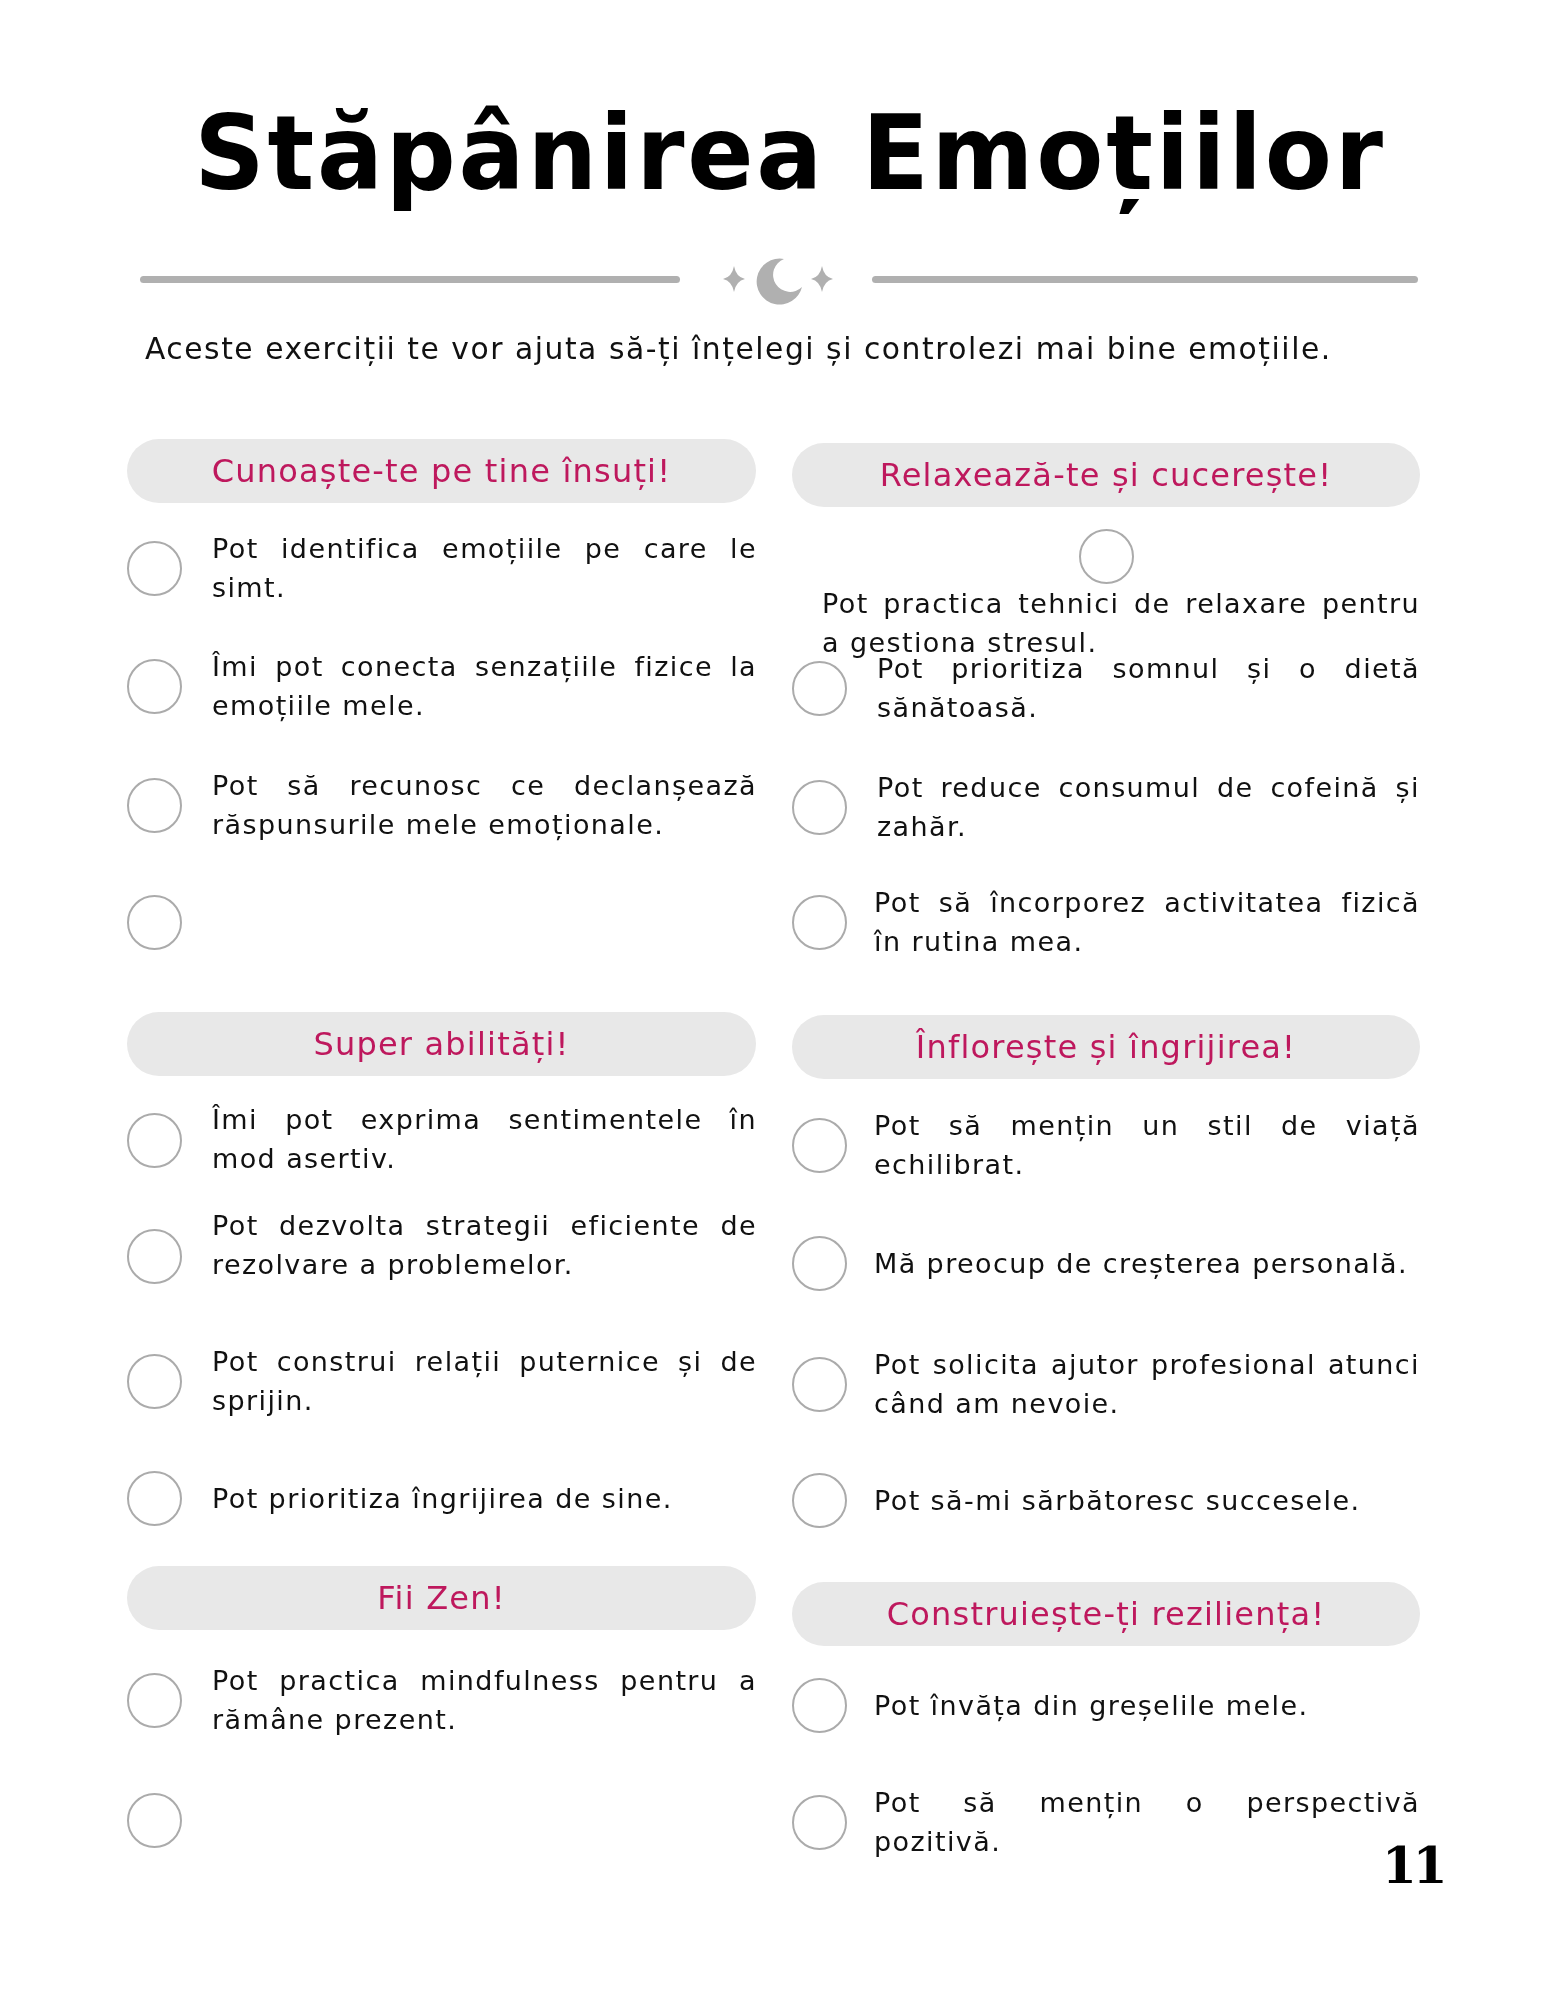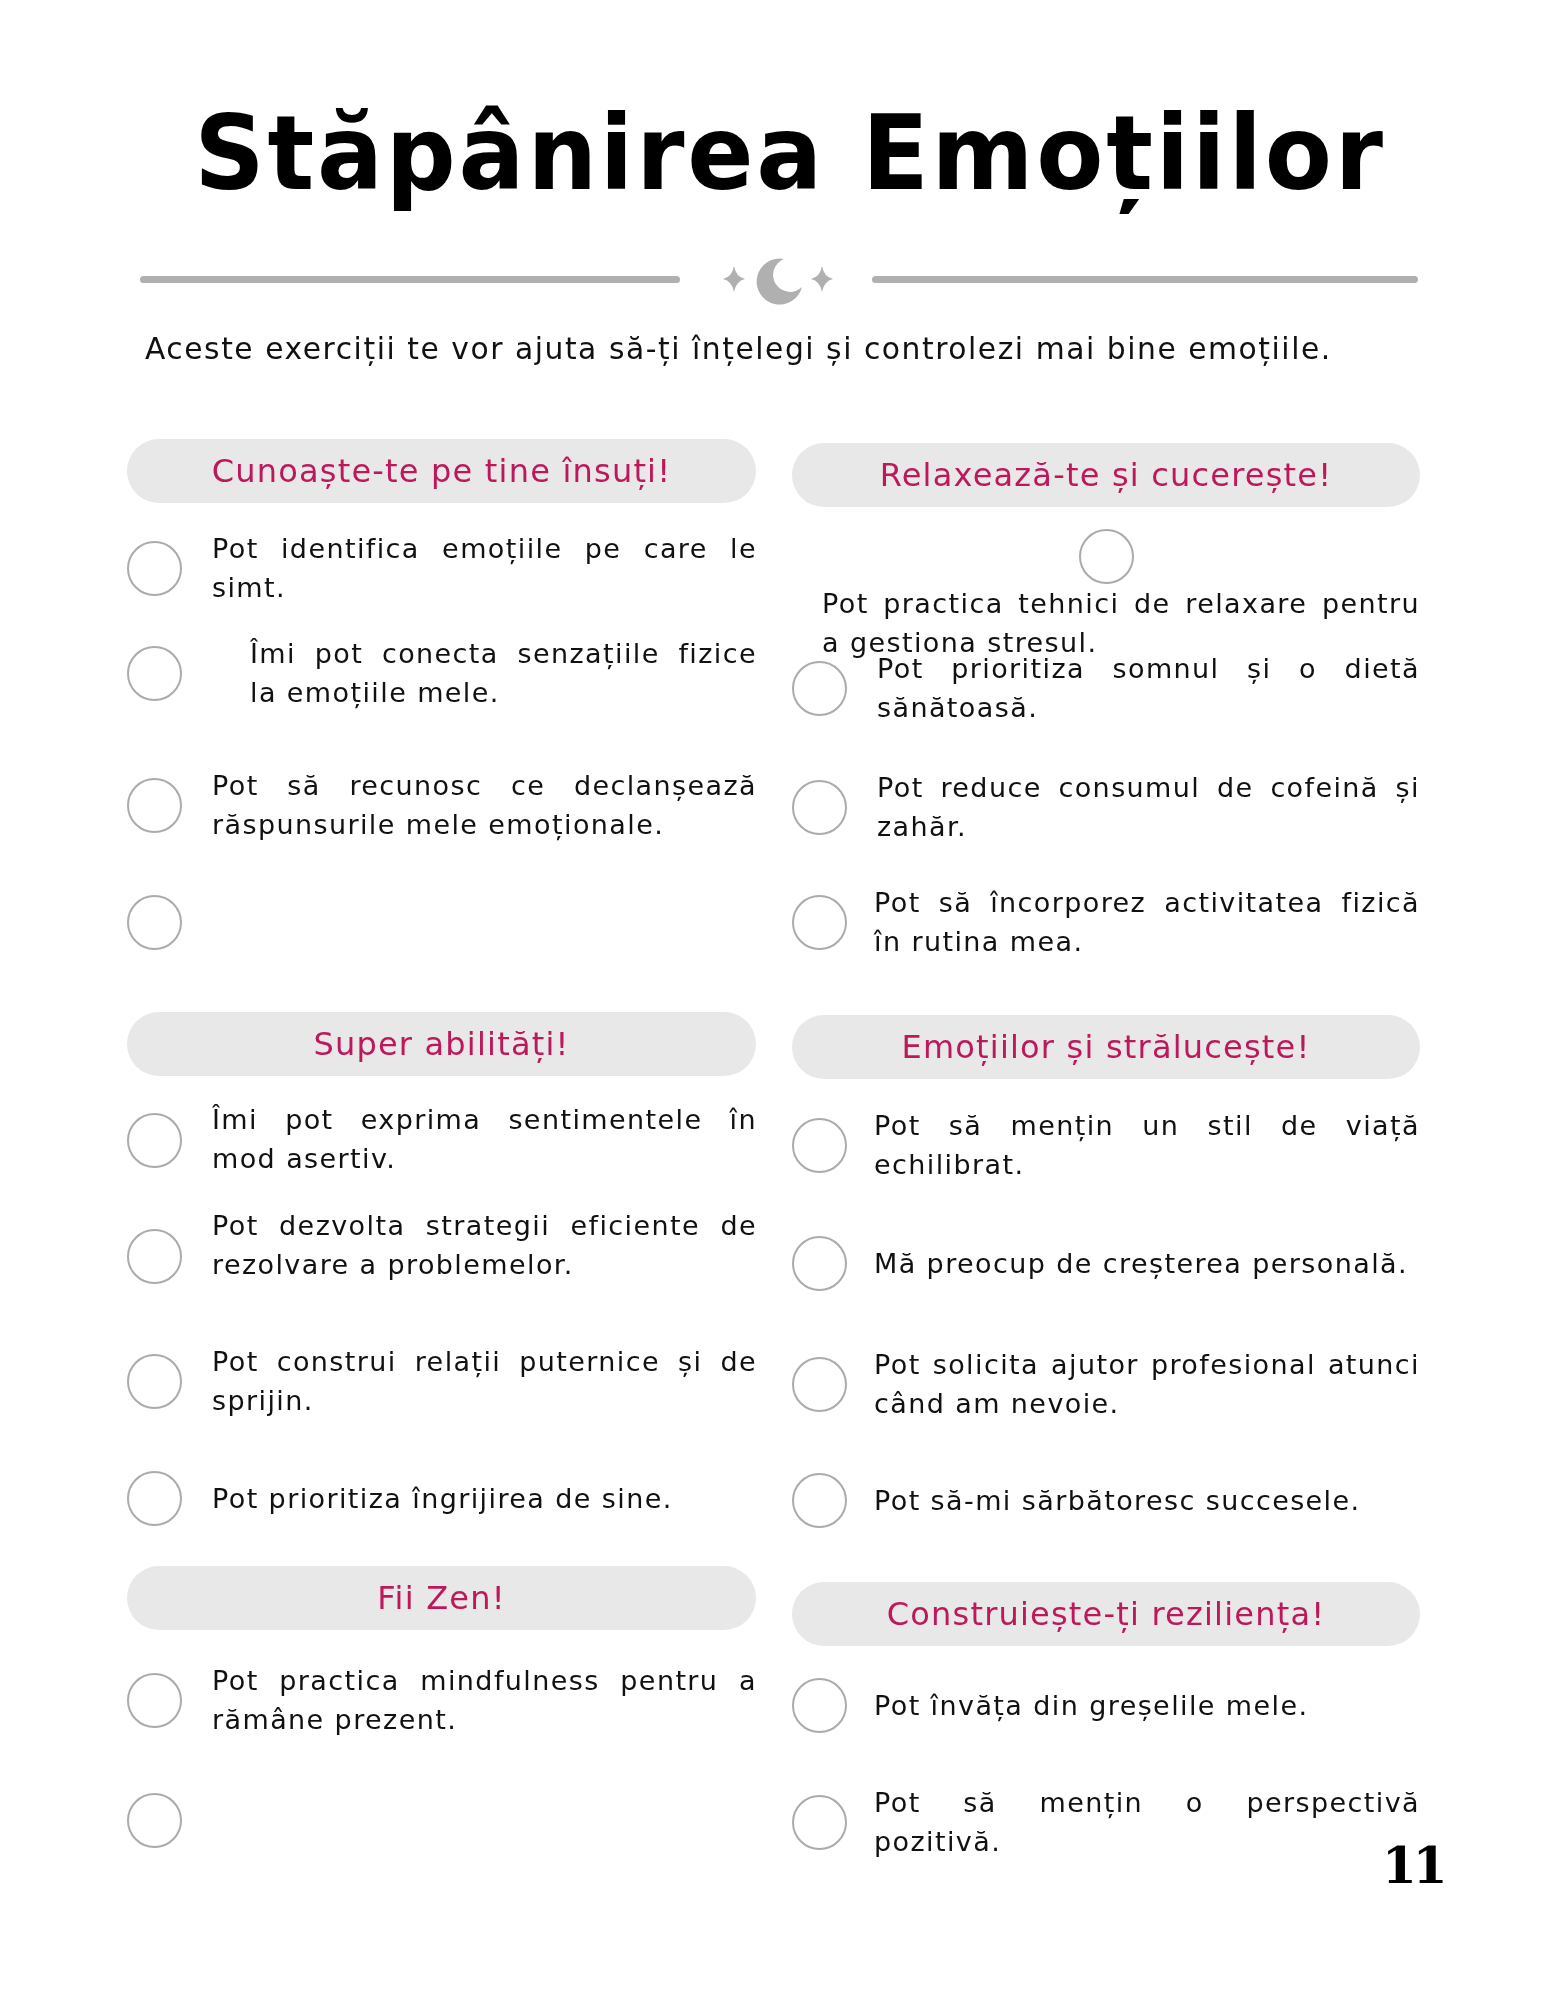--- a/index.html
+++ b/index.html
@@ -51,21 +51,21 @@
 
 <div class="subtitle">Aceste exerciții te vor ajuta să-ți înțelegi și controlezi mai bine emoțiile.</div>
 
 <div class="pill left" style="top:439px;">
   <span>Cunoaște-te pe tine însuți!</span>
 </div>
 <div class="item left" style="top:541px; height:54px;">
   <span class="circle"></span>
   <span class="item-text">Pot identifica emoțiile pe care le simt.</span>
 </div>
-<div class="item left" style="top:633px; height:80px;gap:38px;">
+<div class="item left" style="top:646px; height:80px;">
   <span class="circle"></span>
   <span class="item-text">Îmi pot conecta senzațiile fizice la emoțiile mele.</span>
 </div>
 <div class="item left" style="top:765px; height:80px;">
   <span class="circle"></span>
   <span class="item-text">Pot să recunosc ce declanșează răspunsurile mele emoționale.</span>
 </div>
 <div class="item left" style="top:862px; height:80px; align-items:flex-start;">
   <span class="circle" style="margin-top:33px;"></span>
 </div>
@@ -104,21 +104,21 @@
 <div class="item left" style="top:1341px; height:80px;">
   <span class="circle"></span>
   <span class="item-text">Pot construi relații puternice și de sprijin.</span>
 </div>
 <div class="item left" style="top:1471px; height:54px;">
   <span class="circle"></span>
   <span class="item-text">Pot prioritiza îngrijirea de sine.</span>
 </div>
 
 <div class="pill right" style="top:1015px;">
-  <span>Emoțiilor și strălucește!</span>
+  <span>Înflorește și îngrijirea!</span>
 </div>
 <div class="item right" style="top:1105px; height:80px;">
   <span class="circle"></span>
   <span class="item-text" style="margin-left:27px;">Pot să mențin un stil de viață echilibrat.</span>
 </div>
 <div class="item right" style="top:1236px; height:54px;">
   <span class="circle"></span>
   <span class="item-text" style="margin-left:27px;">Mă preocup de creșterea personală.</span>
 </div>
 <div class="item right" style="top:1344px; height:80px;">

